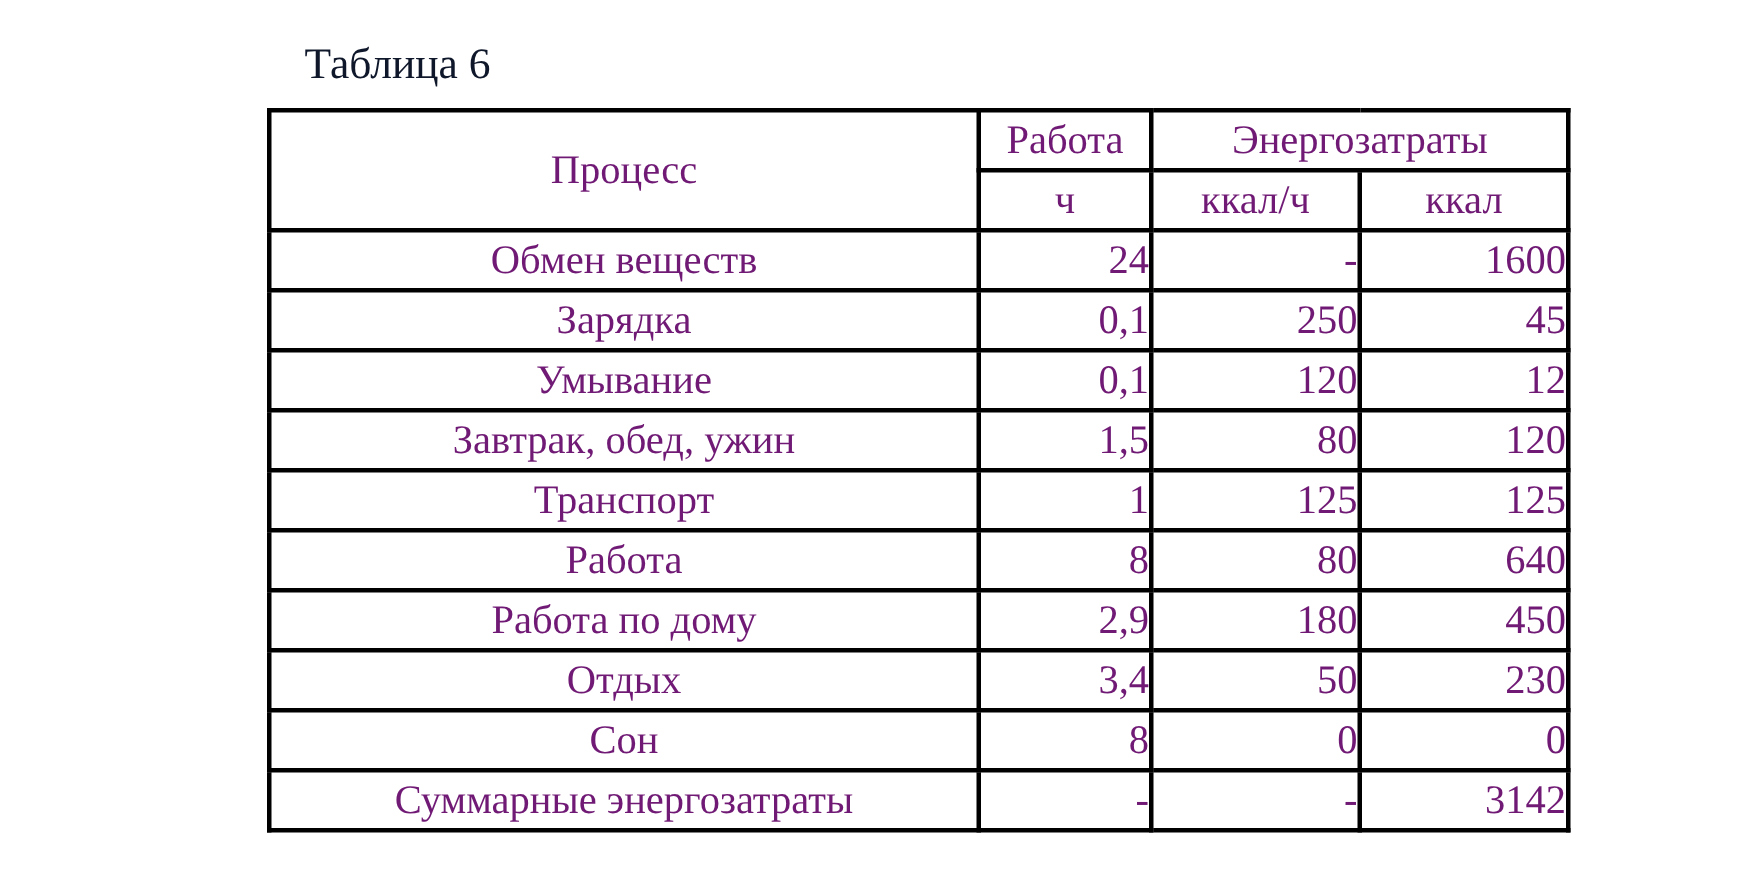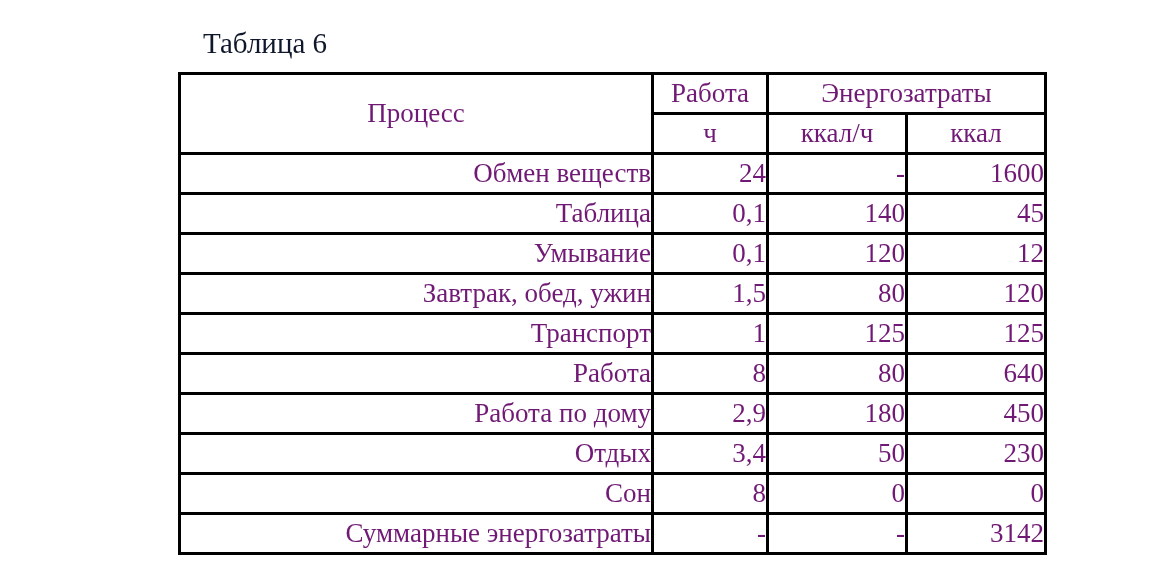--- a/index.html
+++ b/index.html
@@ -50,21 +50,21 @@
 
   td.hdr-process {
     text-align: center;
     vertical-align: top;
     padding-top: 5px;
     height: 78px;
   }
   tr.hdr-row-1 td, tr.hdr-row-2 td { height: 37px; text-align: center; }
   tr.data-row td { height: 37px; }
   td.cell-process {
-    text-align: right;
+    text-align: center;
     padding-left: 3px;
   }
   td.cell-num {
     text-align: right;
   }
 </style>
 </head>
 <body>
 
 <div class="page">
@@ -90,23 +90,23 @@
         <td>ккал</td>
       </tr>
 
       <tr class="data-row">
         <td class="cell-process">Обмен веществ</td>
         <td class="cell-num">24</td>
         <td class="cell-num">-</td>
         <td class="cell-num">1600</td>
       </tr>
       <tr class="data-row">
-        <td class="cell-process">Таблица</td>
+        <td class="cell-process">Зарядка</td>
         <td class="cell-num">0,1</td>
-        <td class="cell-num">140</td>
+        <td class="cell-num">250</td>
         <td class="cell-num">45</td>
       </tr>
       <tr class="data-row">
         <td class="cell-process">Умывание</td>
         <td class="cell-num">0,1</td>
         <td class="cell-num">120</td>
         <td class="cell-num">12</td>
       </tr>
       <tr class="data-row">
         <td class="cell-process">Завтрак, обед, ужин</td>

